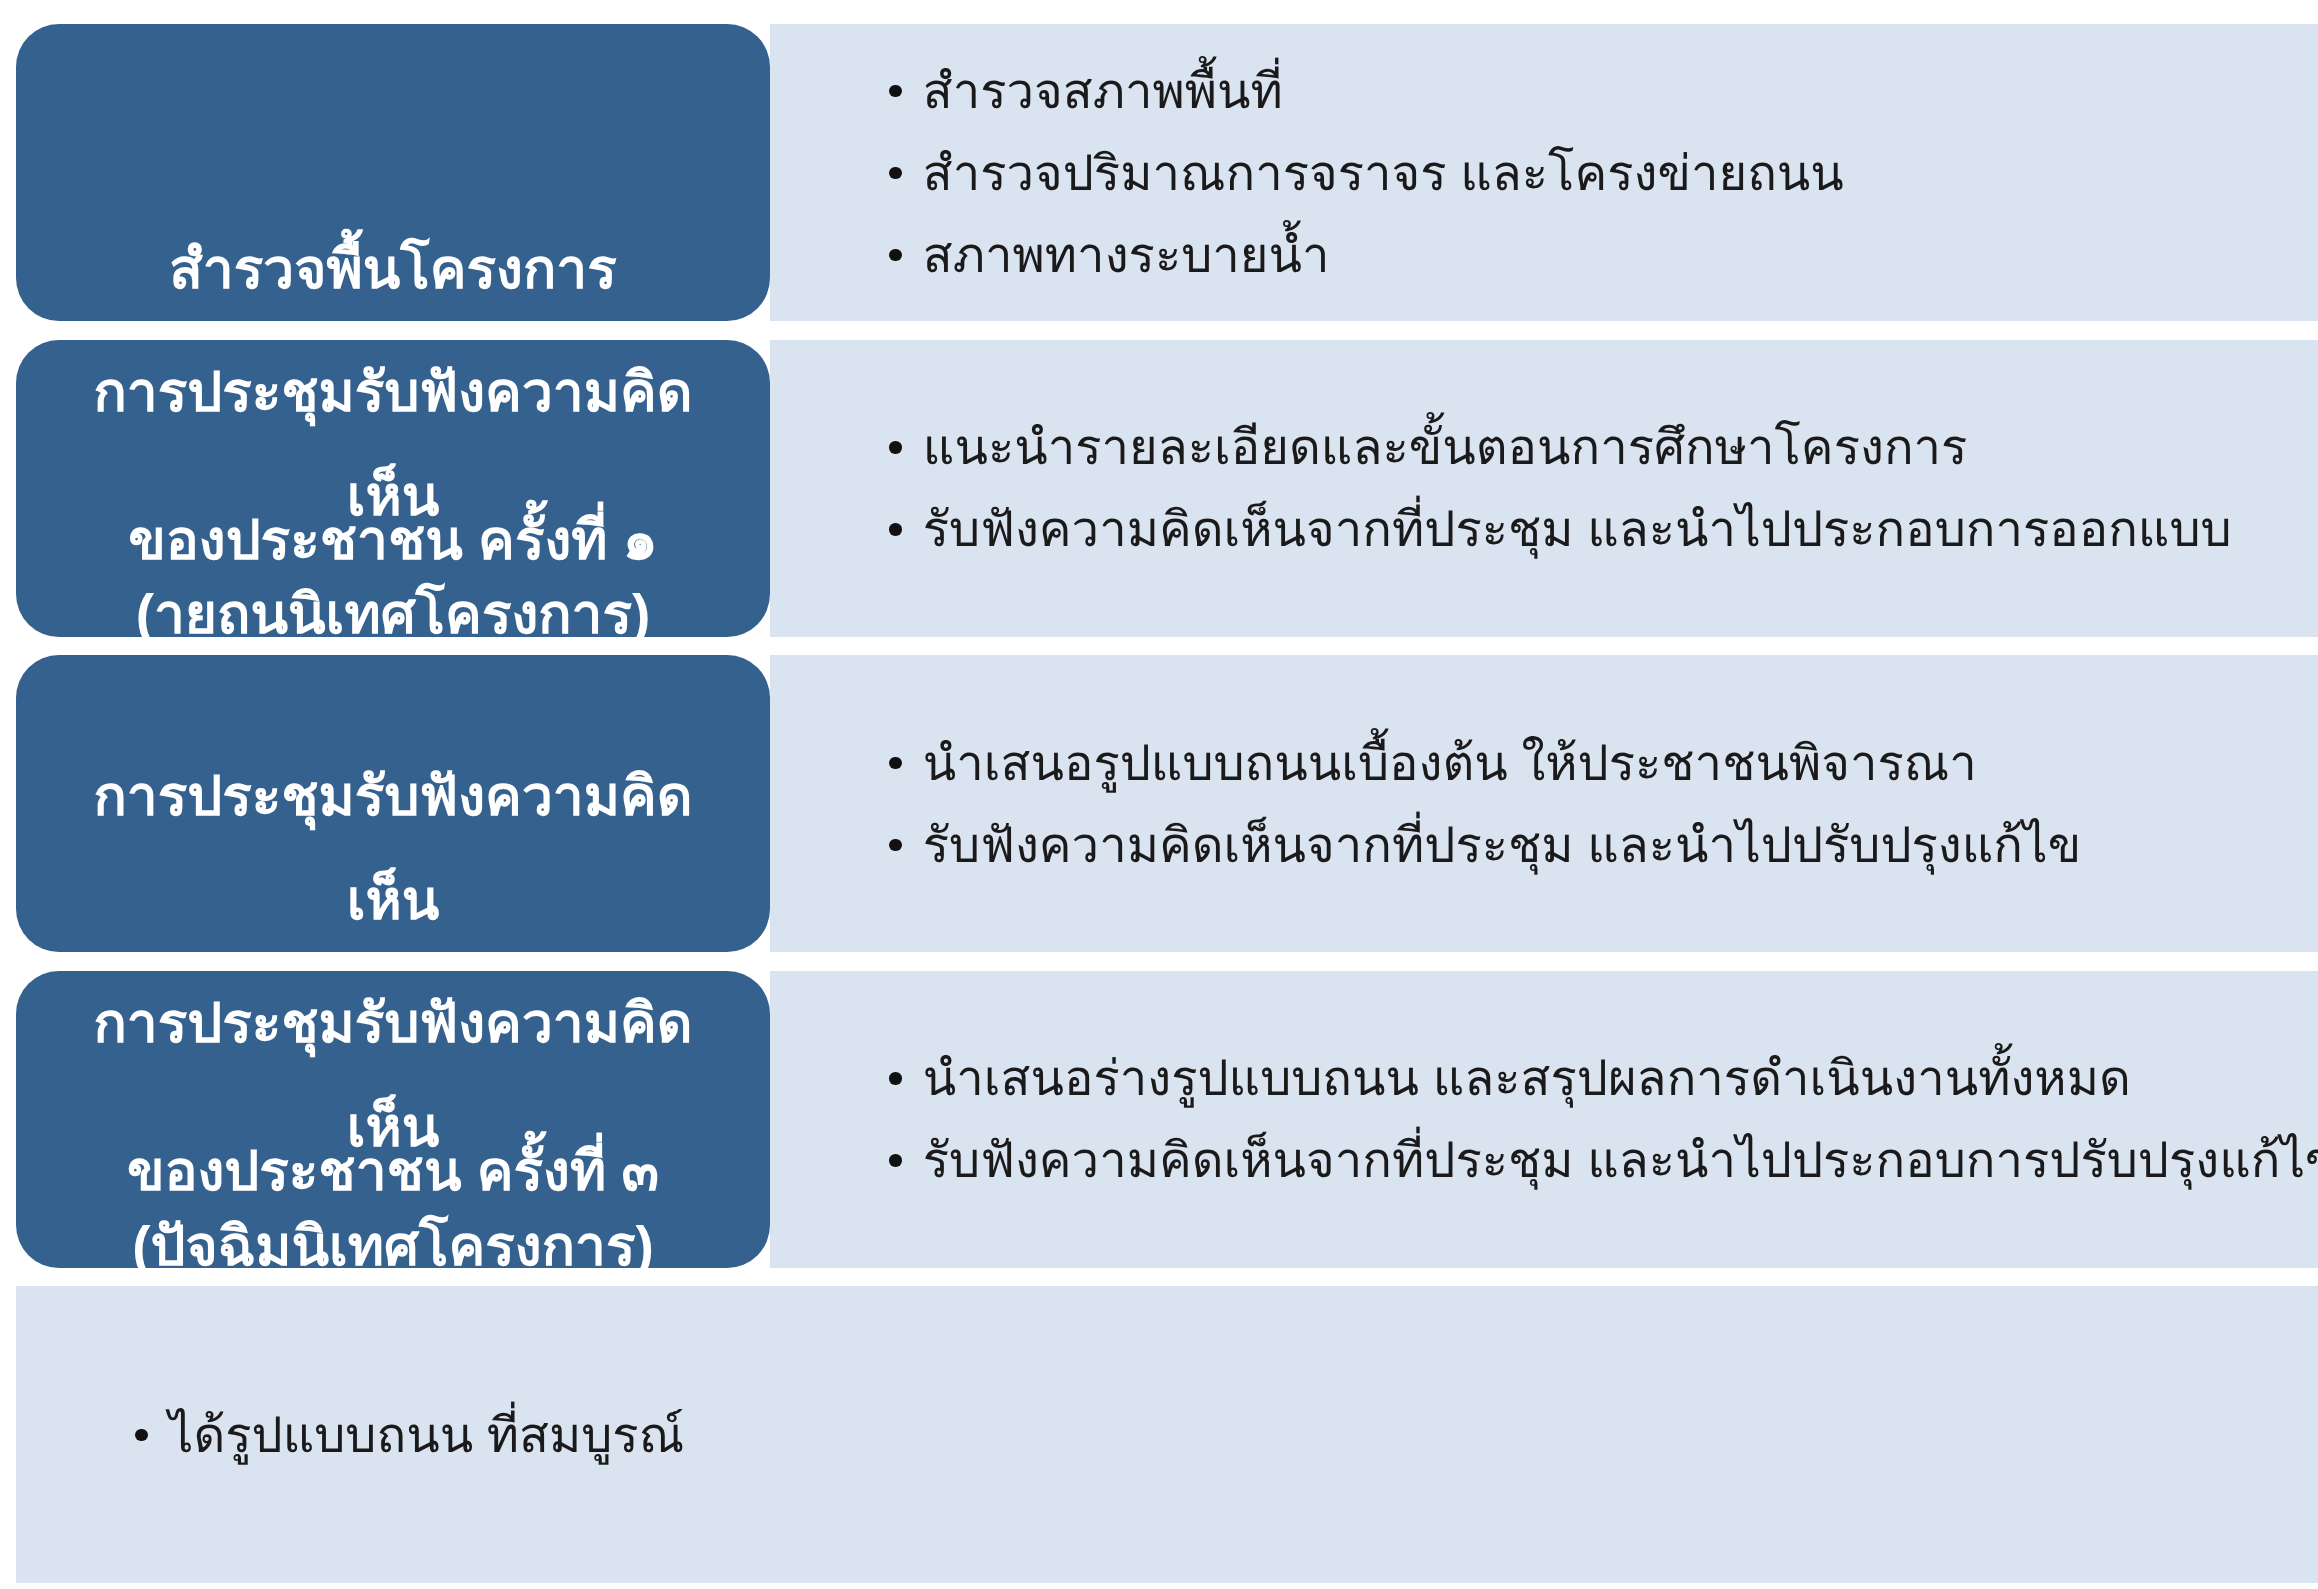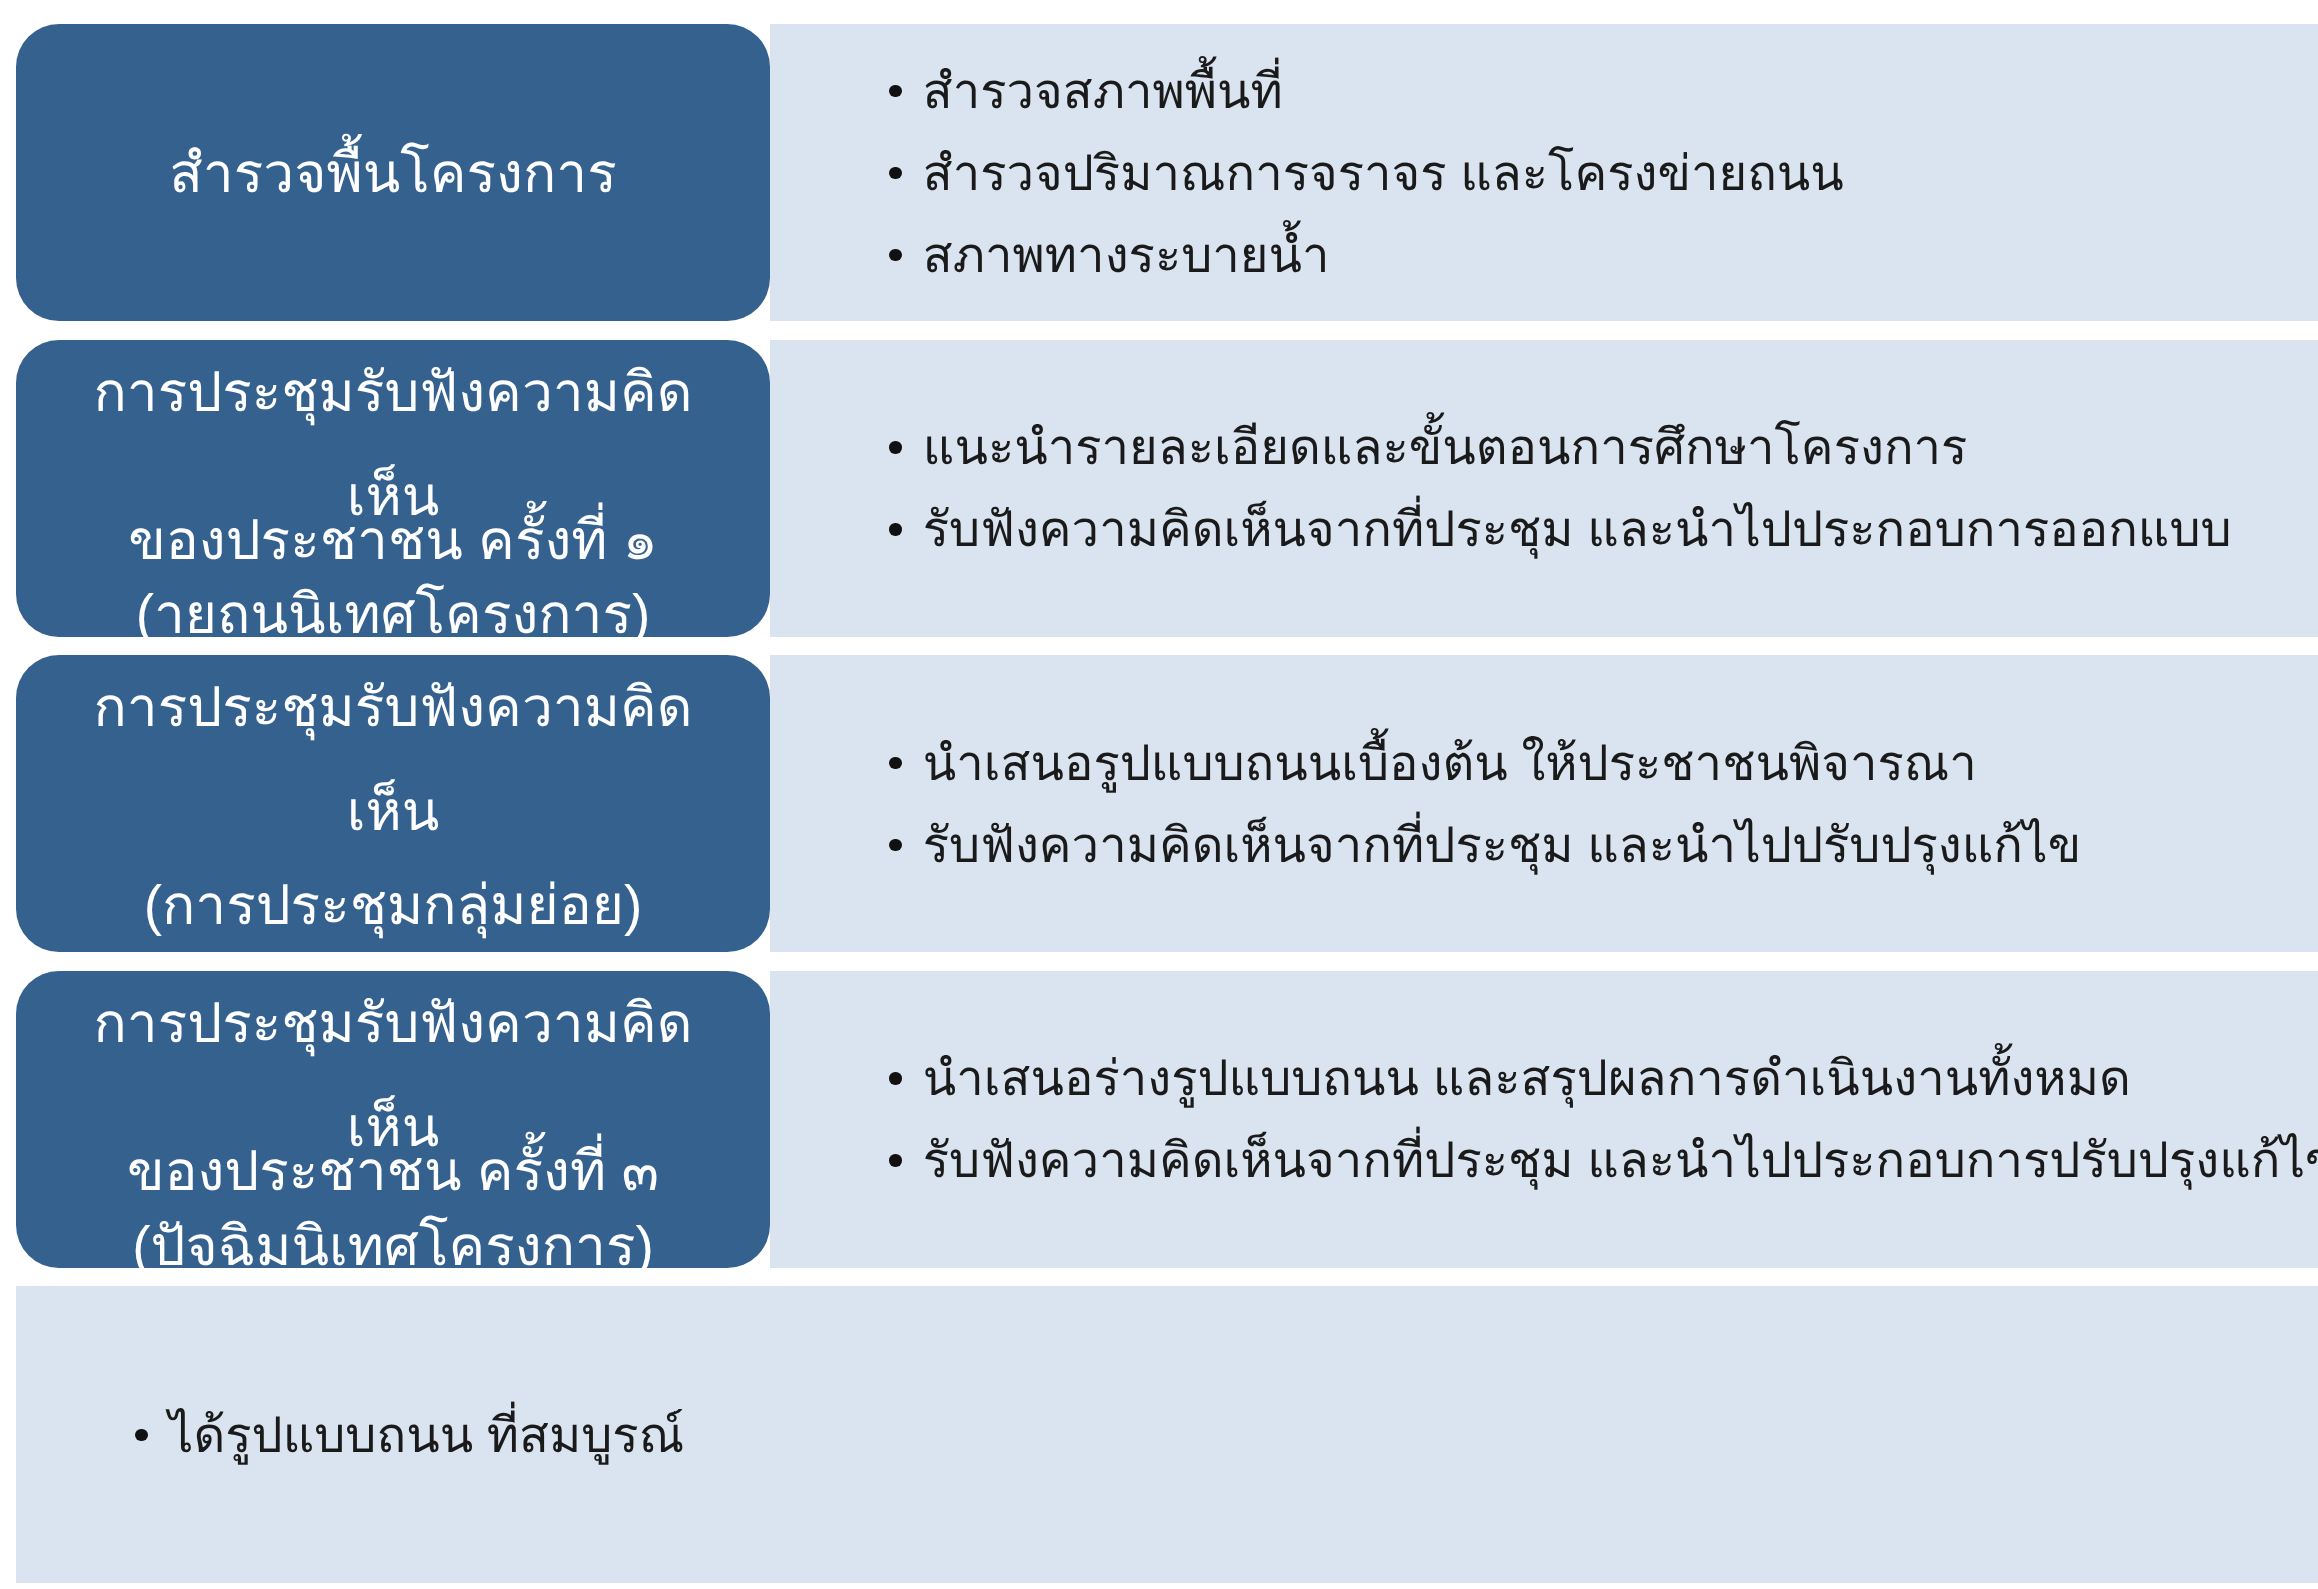--- a/index.html
+++ b/index.html
@@ -27,25 +27,25 @@
     align-items:stretch;
     min-height:0;
   }
   .stage-header-box{
     width:754px;
     flex:0 0 754px;
     background:var(--header-bg);
     border-radius:43px;
     display:flex;
     flex-direction:column;
-    justify-content:center;
+    justify-content:flex-end;
     align-items:center;
     text-align:center;
     color:var(--header-text);
-    font-weight:normal;
+    font-weight:bold;
     font-size:55px;
     line-height:104px;
     padding:0 36px;
     z-index:1;
   }
   .stage-details-box{
     flex:1;
     background:var(--body-bg);
     border-radius:0 45px 45px 0;
     display:flex;
@@ -121,21 +121,20 @@
           <span class="bullet-dot"></span>
           <span class="bullet-text">รับฟังความคิดเห็นจากที่ประชุม และนำไปประกอบการออกแบบ</span>
         </li>
       </ul>
     </div>
   </div>
 
   <div class="stage-row">
     <div class="stage-header-box">
       <div class="header-line">การประชุมรับฟังความคิดเห็น</div>
-      <div class="header-line">(การประชุมกลุ่มย่อย)</div>
     </div>
     <div class="stage-details-box">
       <ul class="bullet-list">
         <li class="bullet-item">
           <span class="bullet-dot"></span>
           <span class="bullet-text">นำเสนอรูปแบบถนนเบื้องต้น ให้ประชาชนพิจารณา</span>
         </li>
         <li class="bullet-item">
           <span class="bullet-dot"></span>
           <span class="bullet-text">รับฟังความคิดเห็นจากที่ประชุม และนำไปปรับปรุงแก้ไข</span>

